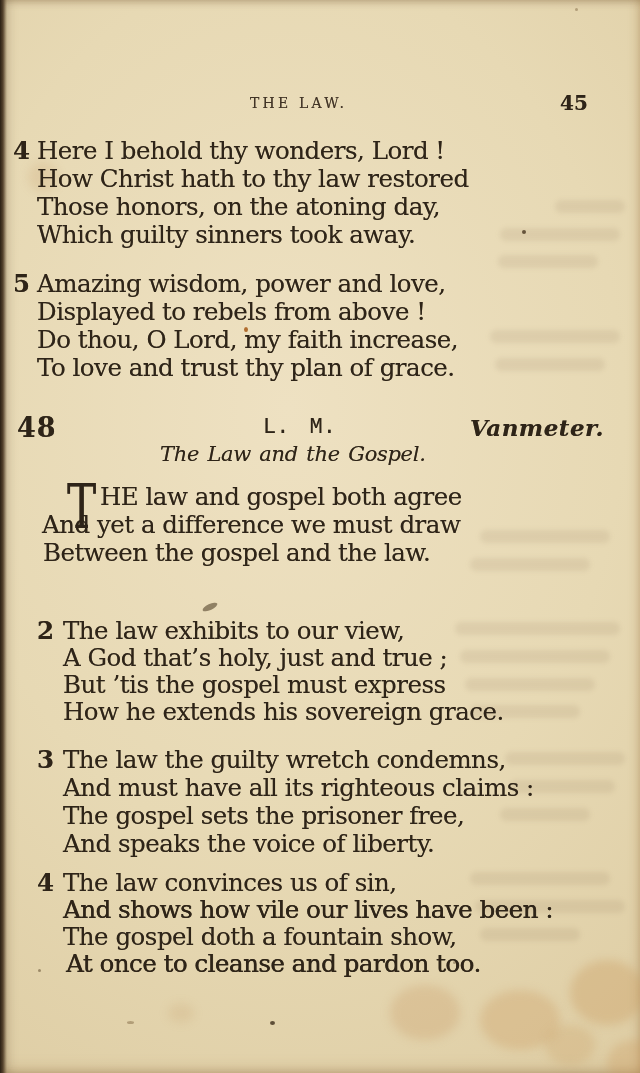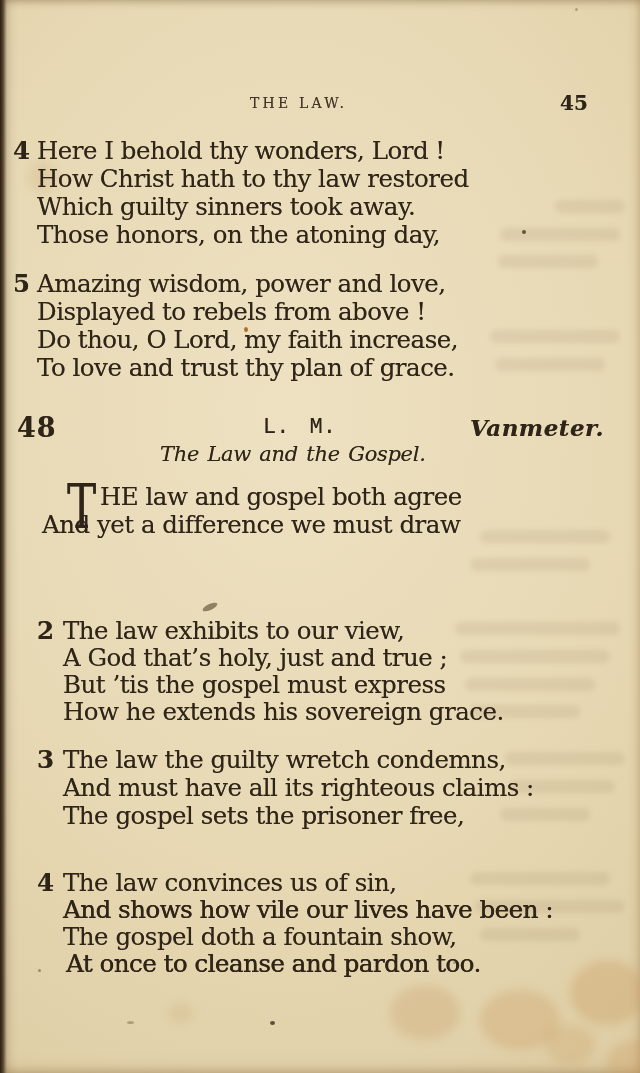--- a/index.html
+++ b/index.html
@@ -107,22 +107,22 @@
 
   <div class="running-head">
     <span class="rh-title">THE LAW.</span>
     <span class="rh-page">45</span>
   </div>
 
   <div class="verse v-cont lh28" style="top:137px">
     <span class="vnum">4</span>
     <div>Here I behold thy wonders, Lord !</div>
     <div>How Christ hath to thy law restored</div>
+    <div>Those honors, on the atoning day,</div>
     <div>Which guilty sinners took away.</div>
-    <div>Those honors, on the atoning day,</div>
   </div>
 
   <div class="verse v-cont lh28" style="top:270px">
     <span class="vnum">5</span>
     <div>Amazing wisdom, power and love,</div>
     <div>Displayed to rebels from above !</div>
     <div>Do thou, O Lord, my faith increase,</div>
     <div>To love and trust thy plan of grace.</div>
   </div>
 
@@ -130,35 +130,37 @@
     <span class="hymn-num">48</span>
     <span class="hymn-meter">L. M.</span>
     <span class="hymn-tune">Vanmeter.</span>
   </div>
   <div class="hymn-title">The Law and the Gospel.</div>
 
   <div class="v1">
     <span class="dropcap">T</span>
     <div class="ind1">HE law and gospel both agree</div>
     <div>And yet a difference we must draw</div>
+    <div class="ind3">Between the gospel and the law.</div>
   </div>
 
   <div class="verse v-hymn lh27" style="top:617px">
     <span class="vnum">2</span>
     <div>The law exhibits to our view,</div>
     <div>A God that’s holy, just and true ;</div>
     <div>But ’tis the gospel must express</div>
     <div>How he extends his sovereign grace.</div>
   </div>
 
   <div class="verse v-hymn lh28" style="top:746px">
     <span class="vnum">3</span>
     <div>The law the guilty wretch condemns,</div>
     <div>And must have all its righteous claims :</div>
     <div>The gospel sets the prisoner free,</div>
+    <div>And speaks the voice of liberty.</div>
   </div>
 
   <div class="verse v-hymn lh27" style="top:869px">
     <span class="vnum">4</span>
     <div>The law convinces us of sin,</div>
     <div class="smudged">And shows how vile our lives have been :</div>
     <div>The gospel doth a fountain show,</div>
     <div class="ind-last smudged">At once to cleanse and pardon too.</div>
   </div>
 </div>

